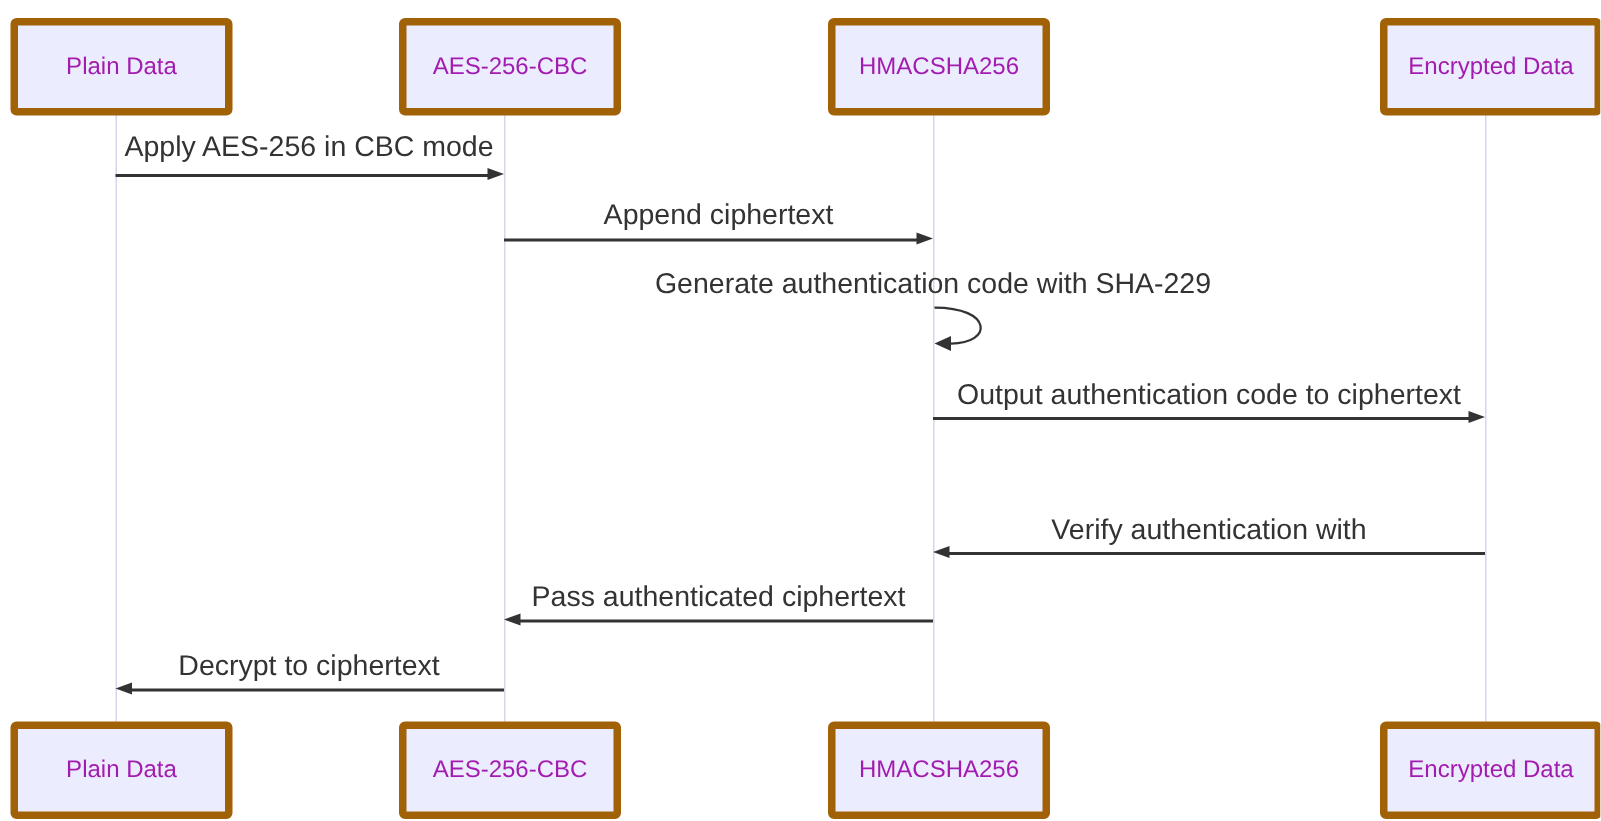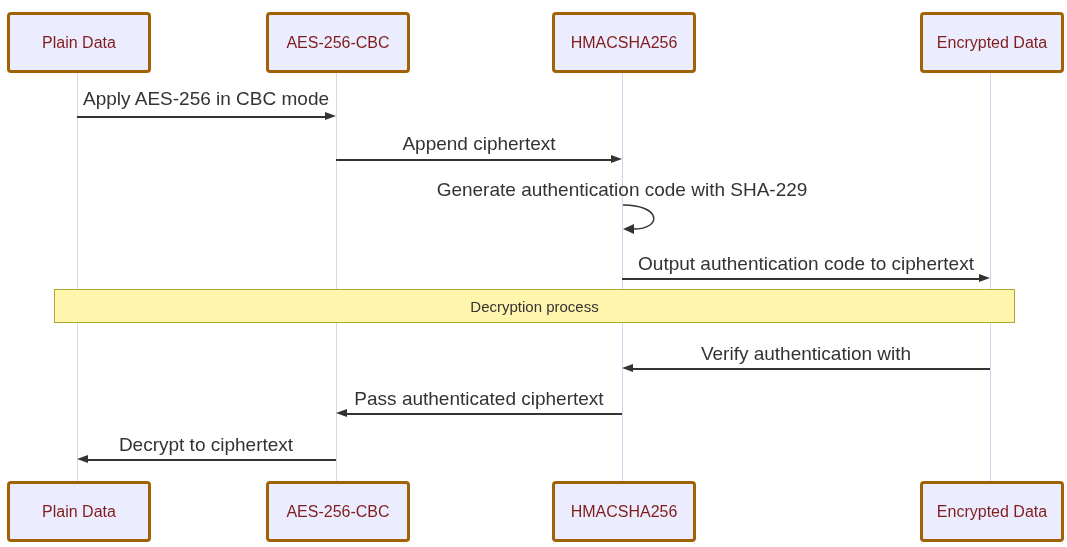--- a/index.html
+++ b/index.html
@@ -21,27 +21,27 @@
     top: 69px;
     height: 412px;
     width: 1px;
     background: #d9d4ec;
   }
   .actor {
     position: absolute;
     width: 138px;
     height: 55px;
     background: #ececff;
-    border: 3px solid #a16207;
+    border: 5px solid #a16207;
     border-radius: 4px;
     display: flex;
     align-items: center;
     justify-content: center;
     font-size: 16px;
-    color: #7f1d1d;
+    color: #a21caf;
   }
   .actor-top { top: 12px; }
   .actor-bottom { top: 481px; }
   .msg-label {
     position: absolute;
     transform: translateX(-50%);
     white-space: nowrap;
     font-size: 19px;
     color: #333333;
   }
@@ -128,23 +128,20 @@
       <polygon points="14,23 3,28 14,33" fill="#333333"></polygon>
     </svg>
   </div>
 
   <div>
     <div class="msg-label" style="left:806px; top:253px">Output authentication code to ciphertext</div>
     <div class="arrow-line" style="left:622px; top:278px; width:359px"></div>
     <div class="arrowhead-right" style="left:979px; top:274px"></div>
   </div>
 
-  <div class="note-band">
-    <span>Decryption process</span>
-  </div>
 
   <div>
     <div class="msg-label" style="left:806px; top:343px">Verify authentication with</div>
     <div class="arrow-line" style="left:631px; top:368px; width:359px"></div>
     <div class="arrowhead-left" style="left:622px; top:364px"></div>
   </div>
 
   <div>
     <div class="msg-label" style="left:479px; top:388px">Pass authenticated ciphertext</div>
     <div class="arrow-line" style="left:345px; top:413px; width:277px"></div>

